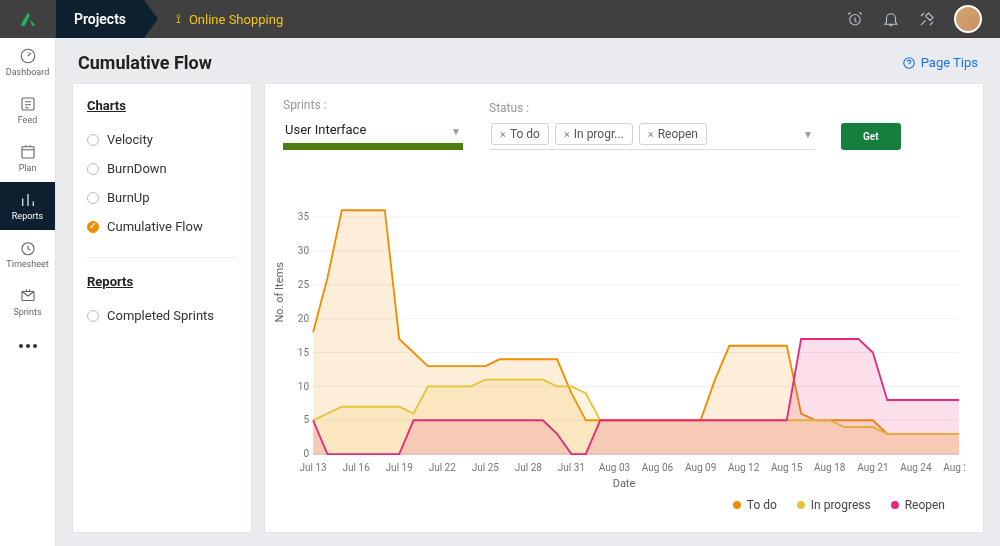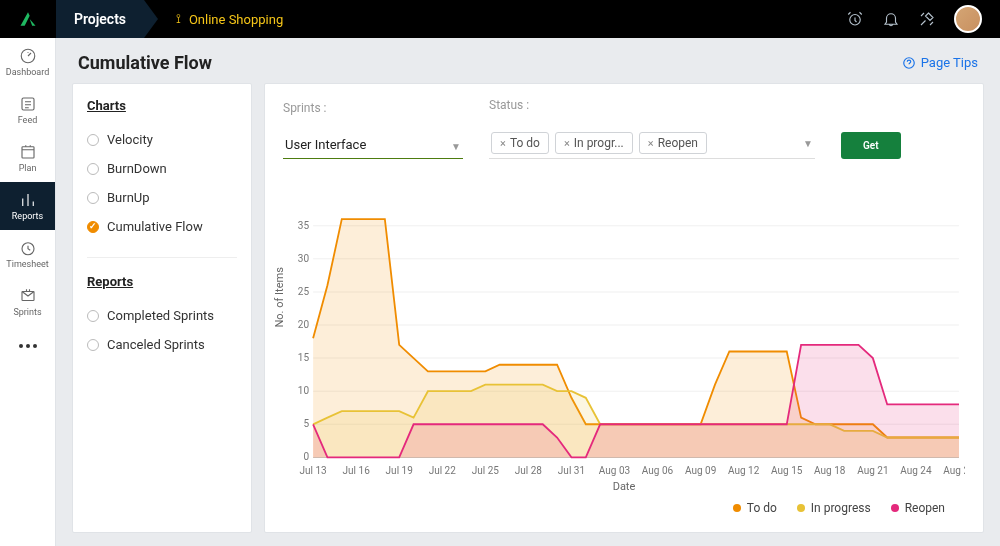--- a/index.html
+++ b/index.html
@@ -1,17 +1,17 @@
 <!DOCTYPE html>
 <html><head>
 <meta charset="utf-8">
 <style>
 *{box-sizing:border-box;margin:0;padding:0;font-family:-apple-system,BlinkMacSystemFont,"Segoe UI",Roboto,sans-serif}
 body{width:1000px;height:546px;background:#e9ebee;overflow:hidden}
-.topbar{height:38px;background:#000000;display:flex;align-items:center;color:#fff}
+.topbar{height:38px;background:#404040;display:flex;align-items:center;color:#fff}
 .logo{width:56px;display:flex;align-items:center;justify-content:center}
 .logo svg{width:20px;height:20px}
 .nav-sep{height:38px;background:#0e2030;display:flex;align-items:center;padding:0 18px;font-size:14px;font-weight:600;position:relative}
 .nav-sep::after{content:"";position:absolute;right:-14px;top:0;border-top:19px solid transparent;border-bottom:19px solid transparent;border-left:14px solid #0e2030}
 .proj{display:flex;align-items:center;margin-left:32px;gap:8px;color:#f5c518;font-size:13px}
 .proj-icon{color:#f5c518}
 .topbar-right{margin-left:auto;display:flex;align-items:center;gap:18px;padding-right:18px}
 .topbar-right .ico{color:#b5c2cd;width:18px;height:18px;display:flex;align-items:center;justify-content:center}
 .avatar{width:28px;height:28px;border-radius:50%;background:linear-gradient(135deg,#d4a574,#c89060);border:2px solid #fff}
 .main{display:flex;height:calc(100% - 38px)}
@@ -28,23 +28,23 @@
 .panels{display:flex;gap:12px;height:calc(100% - 44px)}
 .left-panel{width:180px;background:#fff;border:1px solid #e0e3e7;border-radius:2px;padding:14px}
 .sect-title{font-size:13px;font-weight:700;text-decoration:underline;color:#222;margin-bottom:12px}
 .hr{border:none;border-top:1px solid #eee;margin:16px 0}
 .opt{display:flex;align-items:center;gap:8px;font-size:13px;color:#333;padding:7px 0;cursor:pointer}
 .radio{width:12px;height:12px;border-radius:50%;border:1.5px solid #bbb;flex-shrink:0}
 .radio.checked{border-color:#f08c00;background:#f08c00;position:relative}
 .radio.checked::after{content:"✓";color:#fff;font-size:9px;position:absolute;top:-1px;left:1px;font-weight:bold}
 .right-panel{flex:1;background:#fff;border:1px solid #e0e3e7;border-radius:2px;padding:14px 18px;display:flex;flex-direction:column}
 .filters{display:flex;gap:26px;align-items:flex-end}
-.filter-group{display:flex;flex-direction:column;gap:16px}
+.filter-group{display:flex;flex-direction:column;gap:4px}
 .filter-label{font-size:12px;color:#999}
-.dropdown{border-bottom:1px solid #4d7c0f;padding:6px 2px;display:flex;align-items:flex-end;justify-content:space-between;min-width:180px;font-size:13px;color:#222}
+.dropdown{border-bottom:7px solid #4d7c0f;padding:6px 2px;display:flex;align-items:flex-end;justify-content:space-between;min-width:180px;font-size:13px;color:#222}
 .chev{color:#999;font-size:10px}
 .status-box{border-bottom:1px solid #ddd;padding:4px 2px;display:flex;align-items:center;gap:6px;min-width:326px}
 .chip{border:1px solid #d0d3d7;border-radius:3px;padding:3px 8px;font-size:12px;color:#555;display:flex;align-items:center;gap:4px;background:#fff}
 .chip-x{color:#888;font-size:11px}
 .get-btn{background:#15803d;color:#fff;border:none;border-radius:3px;padding:8px 22px;font-size:10px;font-weight:600;cursor:pointer}
 .chart-area{flex:1;position:relative;margin-top:54px}
 .yaxis-label{position:absolute;left:-4px;top:50%;transform:rotate(-90deg) translateX(24px);transform-origin:left;font-size:11px;color:#666}
 .chart-svg{width:100%;height:100%}
 .xaxis-label{text-align:center;font-size:11px;color:#666;margin-top:2px}
 .legend{display:flex;gap:20px;justify-content:flex-end;padding:8px 20px 6px;font-size:12px;color:#444}
@@ -168,24 +168,20 @@
           </div>
         <div class="opt">
             <span class="radio checked"></span>
             <span>Cumulative Flow</span>
           </div>
         <hr class="hr">
         <div class="sect-title">Reports</div>
         <div class="opt">
             <span class="radio"></span>
             <span>Completed Sprints</span>
-          </div>
-        <div class="opt">
-            <span class="radio"></span>
-            <span>Canceled Sprints</span>
           </div>
       </div>
 
       <div class="right-panel">
         <div class="filters">
           <div class="filter-group">
             <div class="filter-label">Sprints :</div>
             <div class="dropdown">
               <span>User Interface</span>
               <span class="chev">▼</span>

